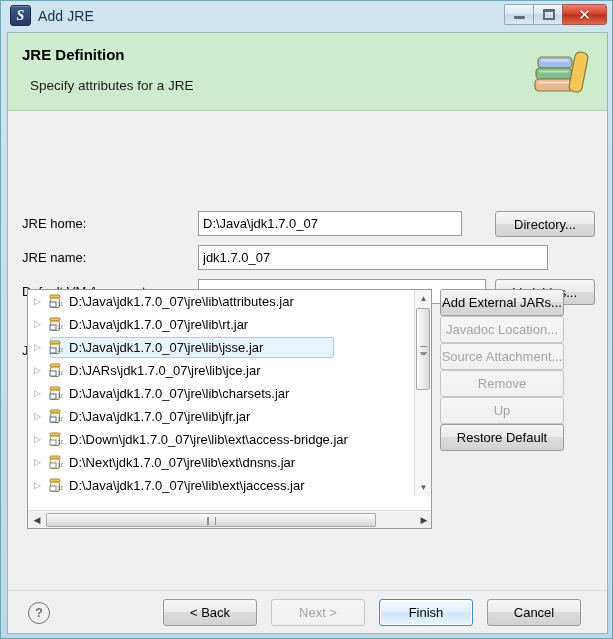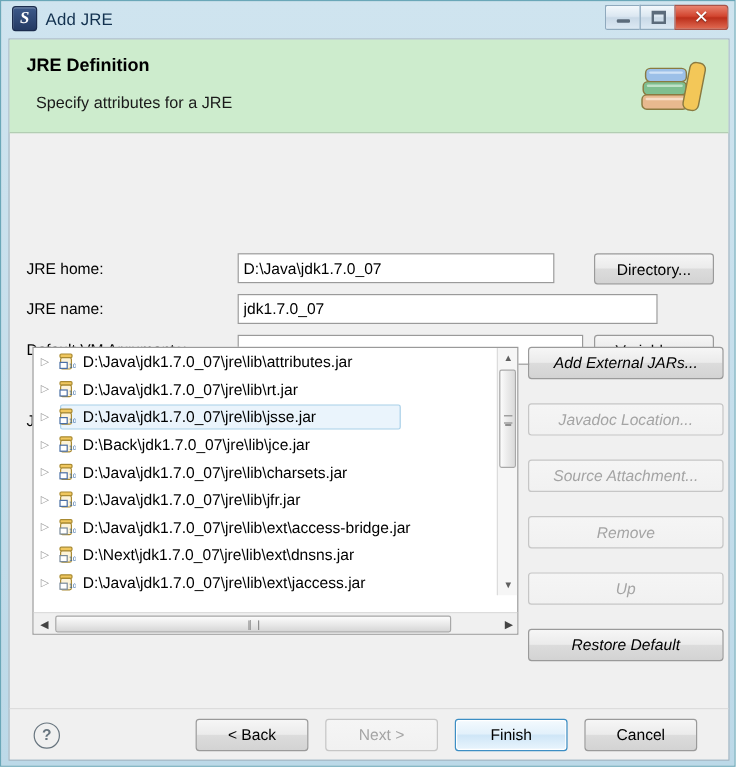--- a/index.html
+++ b/index.html
@@ -168,21 +168,21 @@
     content:"";position:absolute;left:50%;top:3px;margin-left:-4px;
     width:7px;height:8px;
     border-left:1px solid #8e8e8e;border-right:1px solid #8e8e8e;
     box-shadow:inset 3px 0 0 -2px #8e8e8e;
   }
   .h-arrow{
     position:absolute;top:0;width:18px;height:18px;color:#444;
     font-size:9px;text-align:center;line-height:18px;
   }
   .sidebtns{position:absolute;left:432px;top:256px;width:156px;}
-  .sidebtns .btn{display:block;width:163px;height:27px;margin-bottom:20px;font-style:italic;}
+  .sidebtns .btn{display:block;width:124px;height:27px;margin-bottom:0;}
   
   .sep{position:absolute;left:0;top:557px;width:599px;height:1px;background:#dcdcdc;}
   .bottom{position:absolute;left:0;top:558px;width:599px;height:43px;}
   .help{
     position:absolute;left:20px;top:11px;width:22px;height:22px;
     border:1.5px solid #68757f;border-radius:50%;box-sizing:border-box;
     color:#68757f;font-size:13px;font-weight:bold;text-align:center;line-height:19px;
   }
   .bbtn{position:absolute;top:8px;height:27px;width:94px;}
 </style>
@@ -292,21 +292,21 @@
           </div>
           <div class="item">
             <div class="inner">
               <span class="arrow">▷</span>
               <span class="jar"><svg width="16" height="15" viewBox="0 0 16 15">
                   <rect x="3" y="1" width="10" height="3" rx="1" fill="#f0c75e" stroke="#a98a32" stroke-width="1"></rect>
                   <rect x="3.5" y="4" width="9" height="9.5" rx="1.5" fill="#fdf3d8" stroke="#a98a32" stroke-width="1"></rect>
                   <rect x="3" y="8" width="6" height="5" fill="#fff" stroke="#4a6fa5" stroke-width="1"></rect>
                   <text x="10.5" y="12.4" font-size="5" fill="#2a5f9e" font-family="DejaVu Sans">10</text>
                 </svg></span>
-              <span class="txt">D:\Back\jdk1.7.0_07\jre\lib\jce.jar</span>
+              <span class="txt">D:\JARs\jdk1.7.0_07\jre\lib\jce.jar</span>
             </div>
           </div>
           <div class="item">
             <div class="inner">
               <span class="arrow">▷</span>
               <span class="jar"><svg width="16" height="15" viewBox="0 0 16 15">
                   <rect x="3" y="1" width="10" height="3" rx="1" fill="#f0c75e" stroke="#a98a32" stroke-width="1"></rect>
                   <rect x="3.5" y="4" width="9" height="9.5" rx="1.5" fill="#fdf3d8" stroke="#a98a32" stroke-width="1"></rect>
                   <rect x="3" y="8" width="6" height="5" fill="#fff" stroke="#4a6fa5" stroke-width="1"></rect>
                   <text x="10.5" y="12.4" font-size="5" fill="#2a5f9e" font-family="DejaVu Sans">10</text>
@@ -328,21 +328,21 @@
           </div>
           <div class="item">
             <div class="inner">
               <span class="arrow">▷</span>
               <span class="jar"><svg width="16" height="15" viewBox="0 0 16 15">
                   <rect x="3" y="1" width="10" height="3" rx="1" fill="#f0c75e" stroke="#a98a32" stroke-width="1"></rect>
                   <rect x="3.5" y="4" width="9" height="9.5" rx="1.5" fill="#fdf3d8" stroke="#a98a32" stroke-width="1"></rect>
                   <rect x="3" y="8" width="6" height="5" fill="#fff" stroke="#7a8a9a" stroke-width="1"></rect>
                   <text x="10.5" y="12.4" font-size="5" fill="#2a5f9e" font-family="DejaVu Sans">10</text>
                 </svg></span>
-              <span class="txt">D:\Java\jdk1.7.0_07\jre\lib\ext\access-bridge.jar</span>
+              <span class="txt">D:\Down\jdk1.7.0_07\jre\lib\ext\access-bridge.jar</span>
             </div>
           </div>
           <div class="item">
             <div class="inner">
               <span class="arrow">▷</span>
               <span class="jar"><svg width="16" height="15" viewBox="0 0 16 15">
                   <rect x="3" y="1" width="10" height="3" rx="1" fill="#f0c75e" stroke="#a98a32" stroke-width="1"></rect>
                   <rect x="3.5" y="4" width="9" height="9.5" rx="1.5" fill="#fdf3d8" stroke="#a98a32" stroke-width="1"></rect>
                   <rect x="3" y="8" width="6" height="5" fill="#fff" stroke="#7a8a9a" stroke-width="1"></rect>
                   <text x="10.5" y="12.4" font-size="5" fill="#2a5f9e" font-family="DejaVu Sans">10</text>

